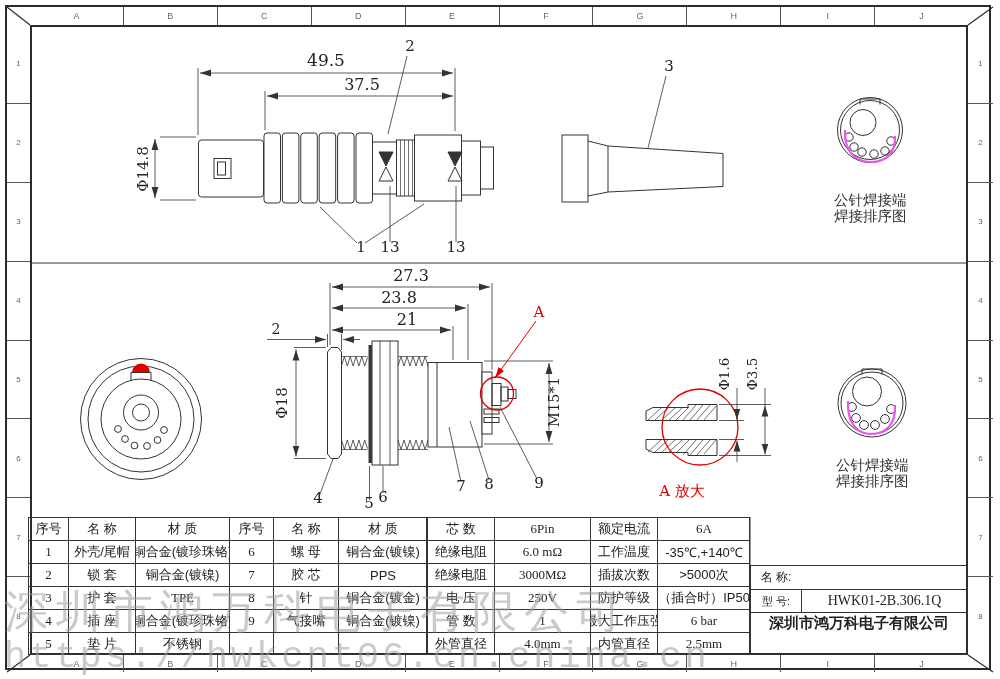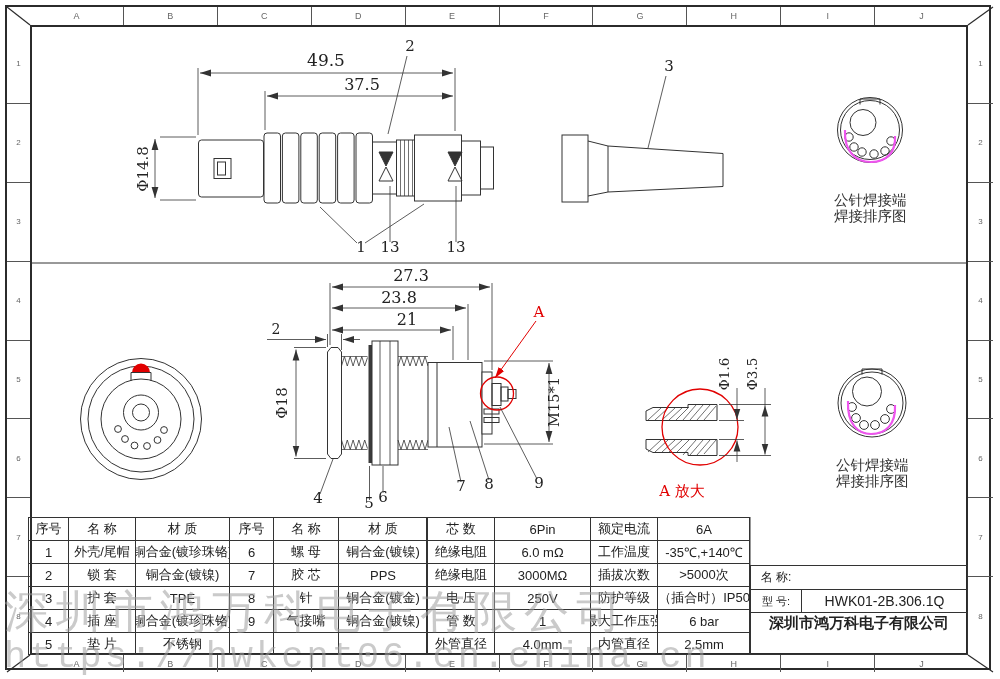--- a/index.html
+++ b/index.html
@@ -20,21 +20,21 @@
   .gl-right{left:968px;top:25px;width:25px;height:630px;}
   .title-strip{position:absolute;left:617px;top:27px;width:348px;height:20px;border:1px solid #333;
                box-sizing:border-box;display:flex;font-size:11px;}
   .title-strip .tcell{display:flex;align-items:center;justify-content:center;border-left:1px solid #333;box-sizing:border-box;}
   .title-strip .tcell:first-child{border-left:none;}
   .tbl{position:absolute;display:grid;border-right:1px solid #333;border-bottom:1px solid #333;box-sizing:border-box;background:transparent;}
   .tbl > div{border-left:1px solid #333;border-top:1px solid #333;box-sizing:border-box;
              display:flex;align-items:center;justify-content:center;font-size:13px;white-space:nowrap;overflow:hidden;}
   .parts{left:28px;top:517px;width:399px;height:138px;grid-template-columns:40px 67px 94px 44px 65px 89px;grid-template-rows:repeat(6,23px);}
   .spec{left:427px;top:517px;width:323px;height:138px;grid-template-columns:67px 96px 67px 93px;grid-template-rows:repeat(6,23px);}
-  .serif{font-family:Liberation Sans, sans-serif;}
+  .serif{font-family:Liberation Serif, serif;}
   .fz10{font-size:10px;}
   .fz105{font-size:10.5px;}
   .fz11{font-size:11px;}
   .fz115{font-size:11.5px;}
   .fz14{font-size:14px;}
   .company{position:absolute;left:750px;top:565px;width:218px;height:90px;border:1px solid #333;box-sizing:border-box;}
   .company .crow{display:flex;border-top:1px solid #333;box-sizing:border-box;}
   .company .crow:first-child{border-top:none;}
   .company .ccell{display:flex;align-items:center;justify-content:center;border-left:1px solid #333;box-sizing:border-box;white-space:nowrap;overflow:hidden;}
   .company .ccell:first-child{border-left:none;}

